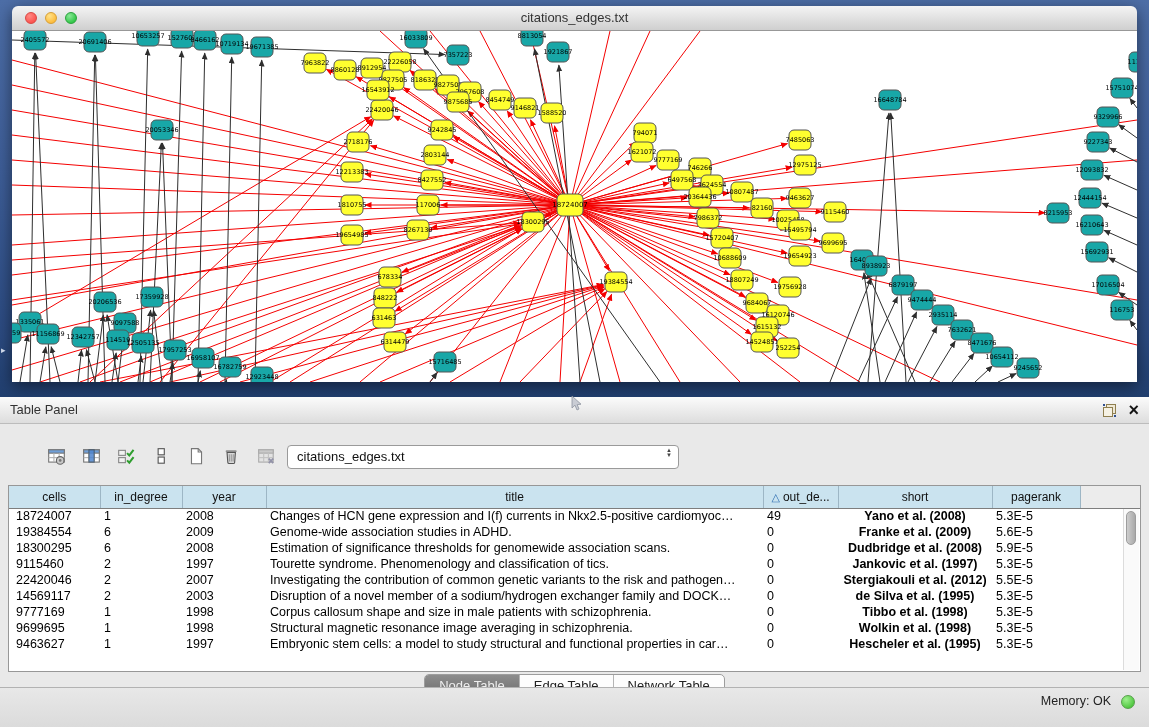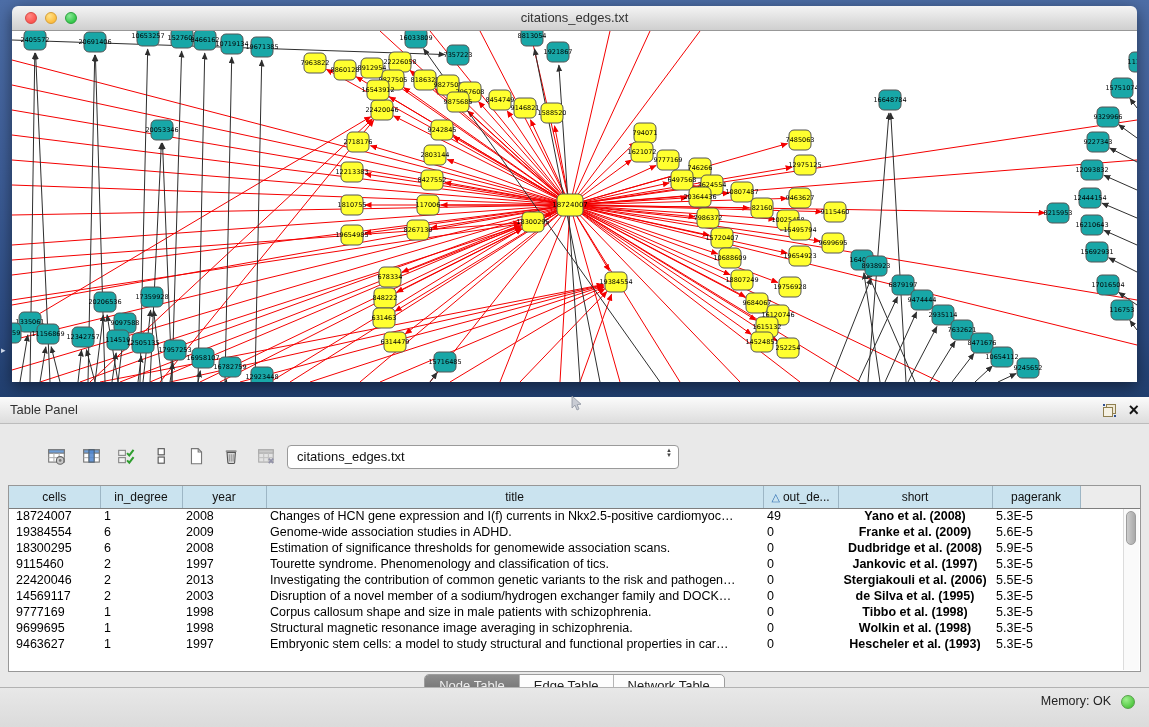--- a/index.html
+++ b/index.html
@@ -634,24 +634,24 @@
                 <td class="c-year">1997</td>
                 <td class="c-title">Tourette syndrome. Phenomenology and classification of tics.</td>
                 <td class="c-out-degree">0</td>
                 <td class="c-short">Jankovic et al. (1997)</td>
                 <td class="c-pagerank">5.3E-5</td>
                 <td></td>
               </tr>
               <tr>
                 <td class="c-name">22420046</td>
                 <td class="c-in-degree">2</td>
-                <td class="c-year">2013</td>
+                <td class="c-year">2007</td>
                 <td class="c-title">Investigating the contribution of common genetic variants to the risk and pathogen…</td>
                 <td class="c-out-degree">0</td>
-                <td class="c-short">Stergiakouli et al. (2006)</td>
+                <td class="c-short">Stergiakouli et al. (2012)</td>
                 <td class="c-pagerank">5.5E-5</td>
                 <td></td>
               </tr>
               <tr>
                 <td class="c-name">14569117</td>
                 <td class="c-in-degree">2</td>
                 <td class="c-year">2003</td>
                 <td class="c-title">Disruption of a novel member of a sodium/hydrogen exchanger family and DOCK…</td>
                 <td class="c-out-degree">0</td>
                 <td class="c-short">de Silva et al. (1995)</td>
@@ -677,21 +677,21 @@
                 <td class="c-short">Wolkin et al. (1998)</td>
                 <td class="c-pagerank">5.3E-5</td>
                 <td></td>
               </tr>
               <tr>
                 <td class="c-name">9463627</td>
                 <td class="c-in-degree">1</td>
                 <td class="c-year">1997</td>
                 <td class="c-title">Embryonic stem cells: a model to study structural and functional properties in car…</td>
                 <td class="c-out-degree">0</td>
-                <td class="c-short">Hescheler et al. (1993)</td>
+                <td class="c-short">Hescheler et al. (1995)</td>
                 <td class="c-pagerank">5.3E-5</td>
                 <td></td>
               </tr>
             </tbody>
           </table>
         <div class="vscroll">
           <div class="vthumb"></div>
         </div>
       </div>
 

